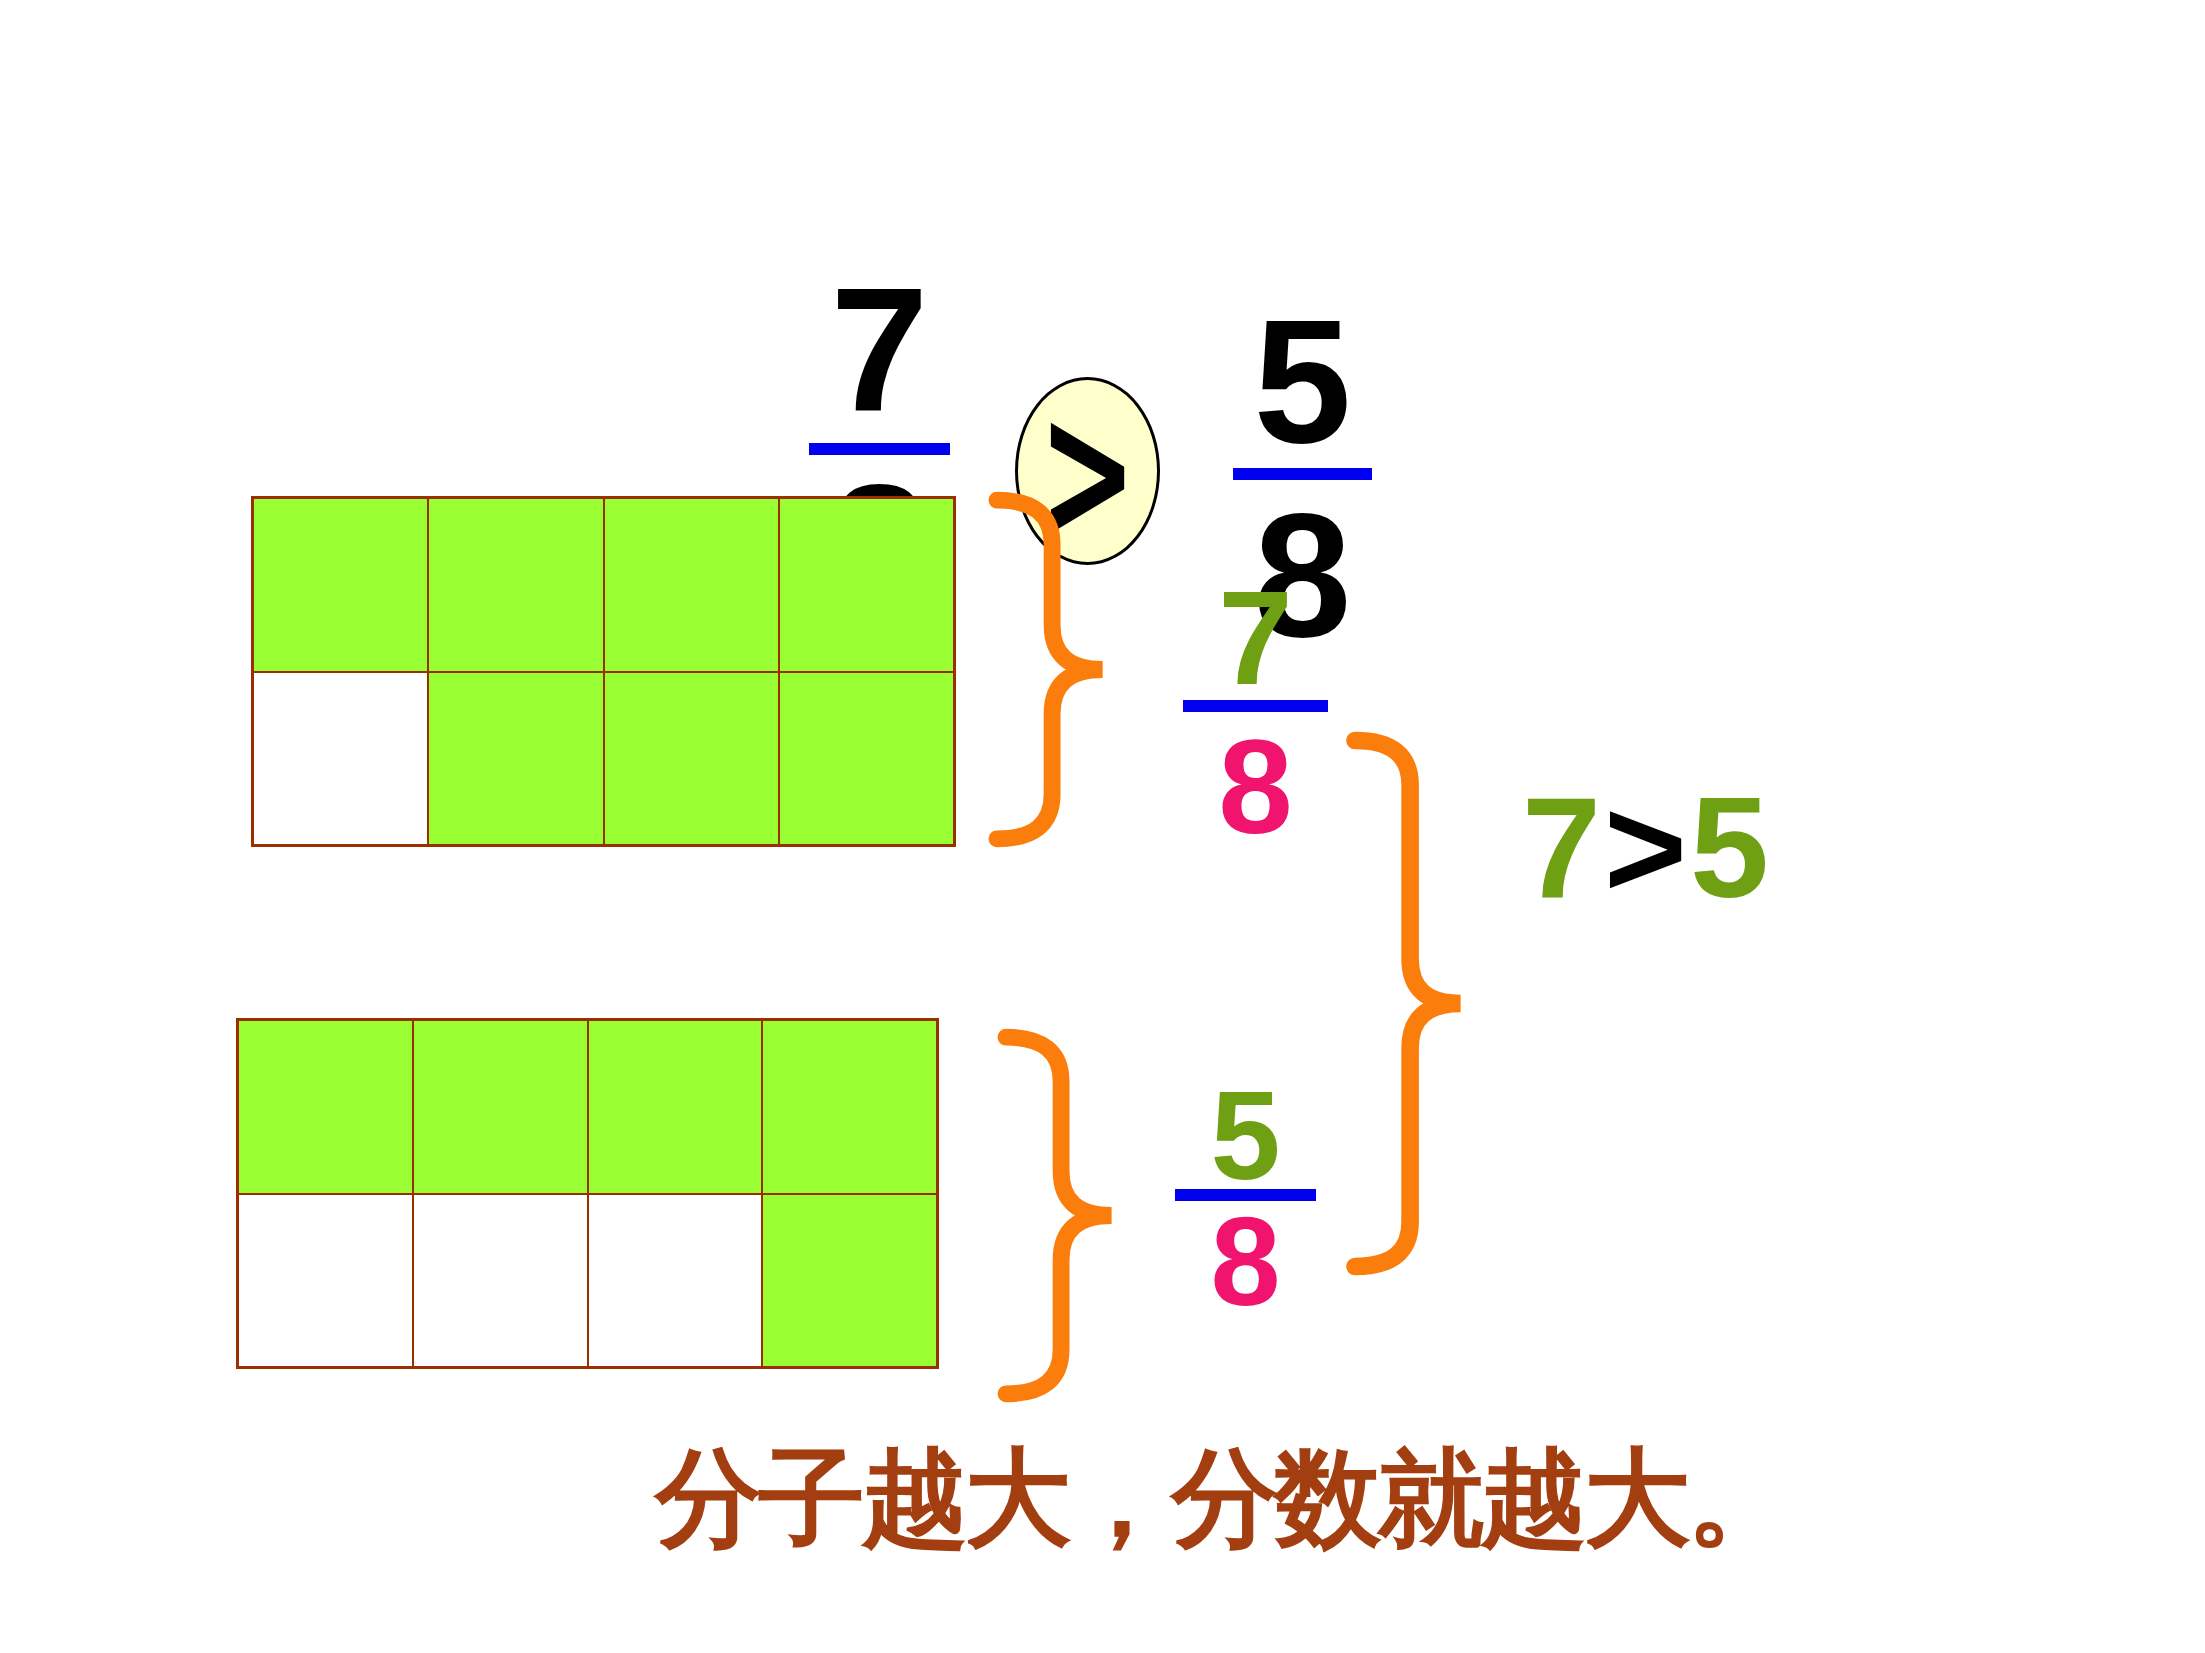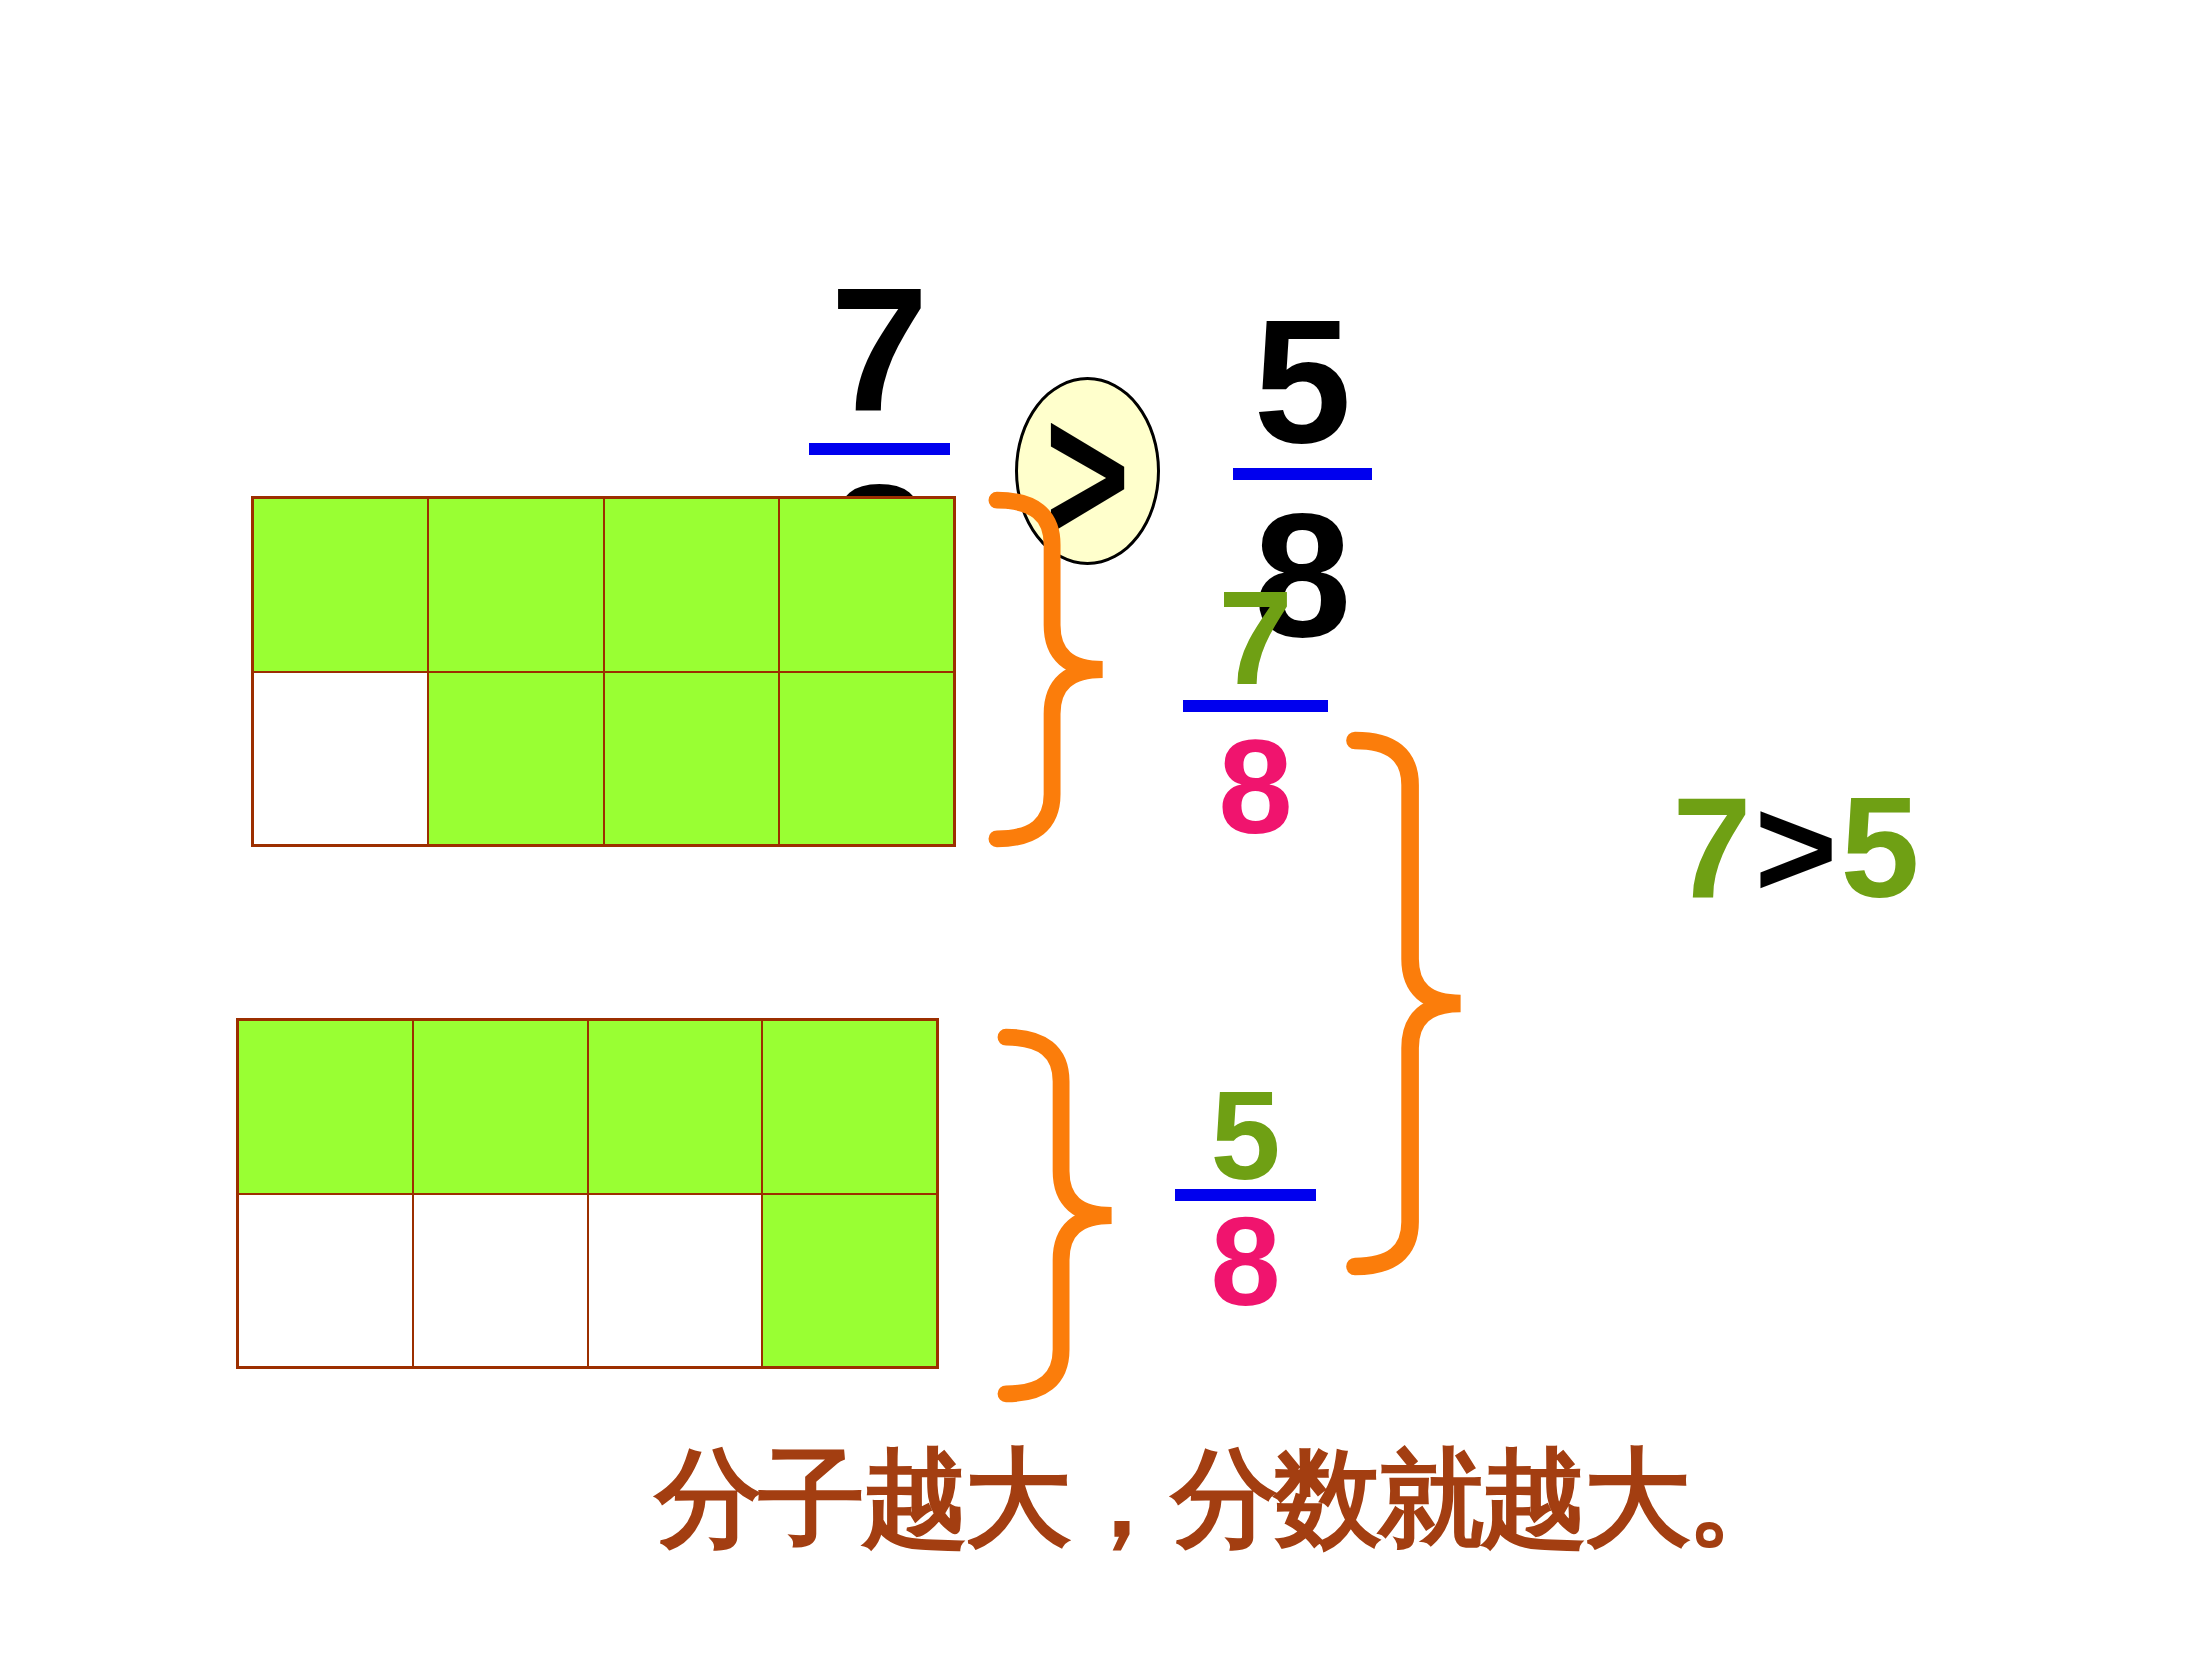--- a/index.html
+++ b/index.html
@@ -61,21 +61,21 @@
   .b3{left:1344px; top:731px;}
   
   .note{
     position:absolute; left:1522px; top:753px; width:551px;
     font-family:"DejaVu Serif","Liberation Serif",serif;
     font-weight:bold; font-size:132px; line-height:167px;
     color:var(--black); white-space:nowrap;
   }
   .note .l3{
     font-family:"Liberation Sans",sans-serif;
-    font-size:142px; margin-top:10.7px; text-align:center; letter-spacing:3.1px;
+    font-size:142px; margin-top:10.7px; text-align:left; letter-spacing:3.1px;
   }
   
   .caption{
     position:absolute; left:655px; top:1436px;
     font-family:"DejaVu Serif","Liberation Serif",serif;
     font-weight:bold; font-size:107px; line-height:123px;
     letter-spacing:-3.8px; color:var(--brown); white-space:nowrap;
   }
 </style>
 </head>

